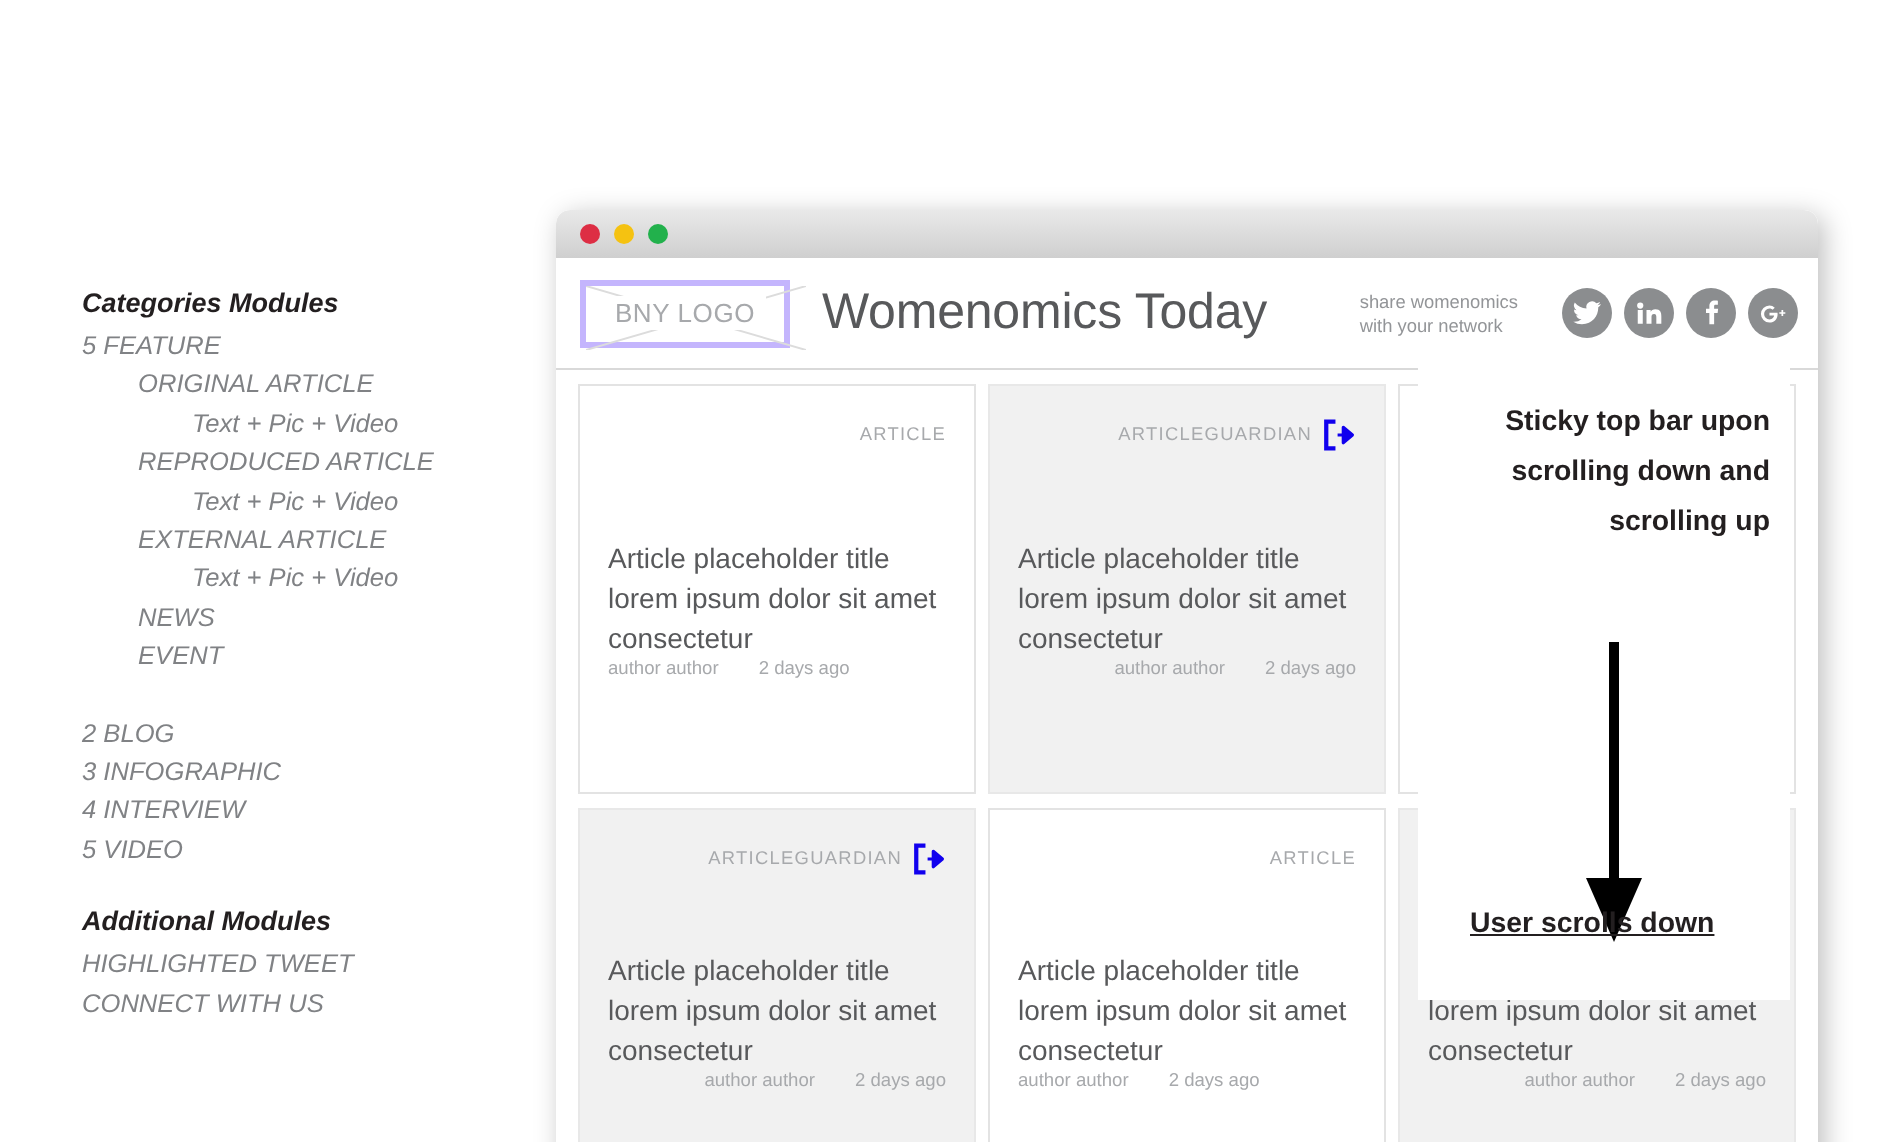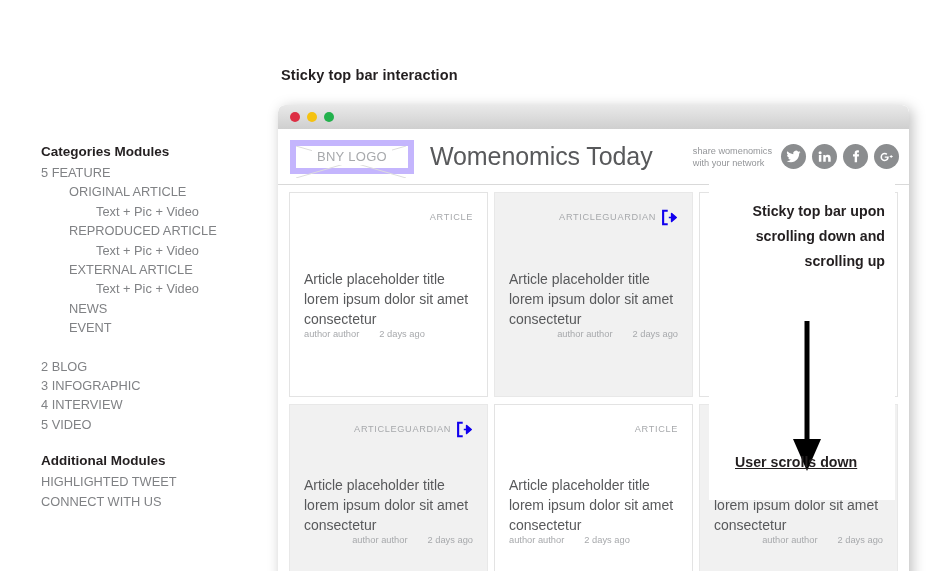--- a/index.html
+++ b/index.html
@@ -20,20 +20,21 @@
     font-weight: bold;
     color: #231f20;
     letter-spacing: 0.1px;
   }
 
   
   .sidebar {
     position: absolute;
     left: 41px; top: 144px;
     width: 232px;
+    font-style: italic;
   }
   .sb-head {
     font-size: 13.5px;
     font-weight: bold;
     color: #231f20;
     margin-bottom: 4px;
     white-space: nowrap;
   }
   .sb-item {
     font-size: 12.8px;
@@ -72,22 +73,22 @@
   .site-header {
     height: 56px;
     background: #ffffff;
     border-bottom: 1px solid #d9d9d9;
     display: flex;
     align-items: center;
     padding: 0 10px 0 12px;
     position: relative;
   }
   .logo-box {
-    width: 124px; height: 34px;
-    border: 6px solid #c4b5fd;
+    width: 105px; height: 34px;
+    border: 3px solid #c4b5fd;
     position: relative;
     display: flex;
     align-items: center;
     justify-content: center;
     flex: 0 0 auto;
   }
   .logo-box svg { position: absolute; left: 0; top: 0; }
   .logo-text {
     position: relative;
     font-size: 13px;
@@ -100,21 +101,21 @@
     font-size: 25px;
     color: #58595b;
     margin-left: 16px;
     white-space: nowrap;
     letter-spacing: -0.1px;
   }
   .share-wrap {
     margin-left: auto;
     display: flex;
     align-items: center;
-    gap: 9px;
+    gap: 22px;
   }
   .share-text {
     font-size: 9.2px;
     color: #939598;
     line-height: 12px;
     text-align: left;
     white-space: nowrap;
   }
   .social-row { display: flex; gap: 6px; }
   .soc {
@@ -208,21 +209,20 @@
   .ov-arrow {
     position: absolute;
     left: 78px; top: 140px;
   }
 </style>
 </head>
 <body>
 
 <div id="root">
 
-  <div class="page-title">Sticky top bar interaction</div>
 
   <div class="sidebar">
 
     <div class="sb-head">Categories Modules</div>
 
     <div class="sb-item ind-0">5 FEATURE</div>
     <div class="sb-item ind-1">ORIGINAL ARTICLE</div>
     <div class="sb-item ind-2">Text + Pic + Video</div>
     <div class="sb-item ind-1">REPRODUCED ARTICLE</div>
     <div class="sb-item ind-2">Text + Pic + Video</div>

